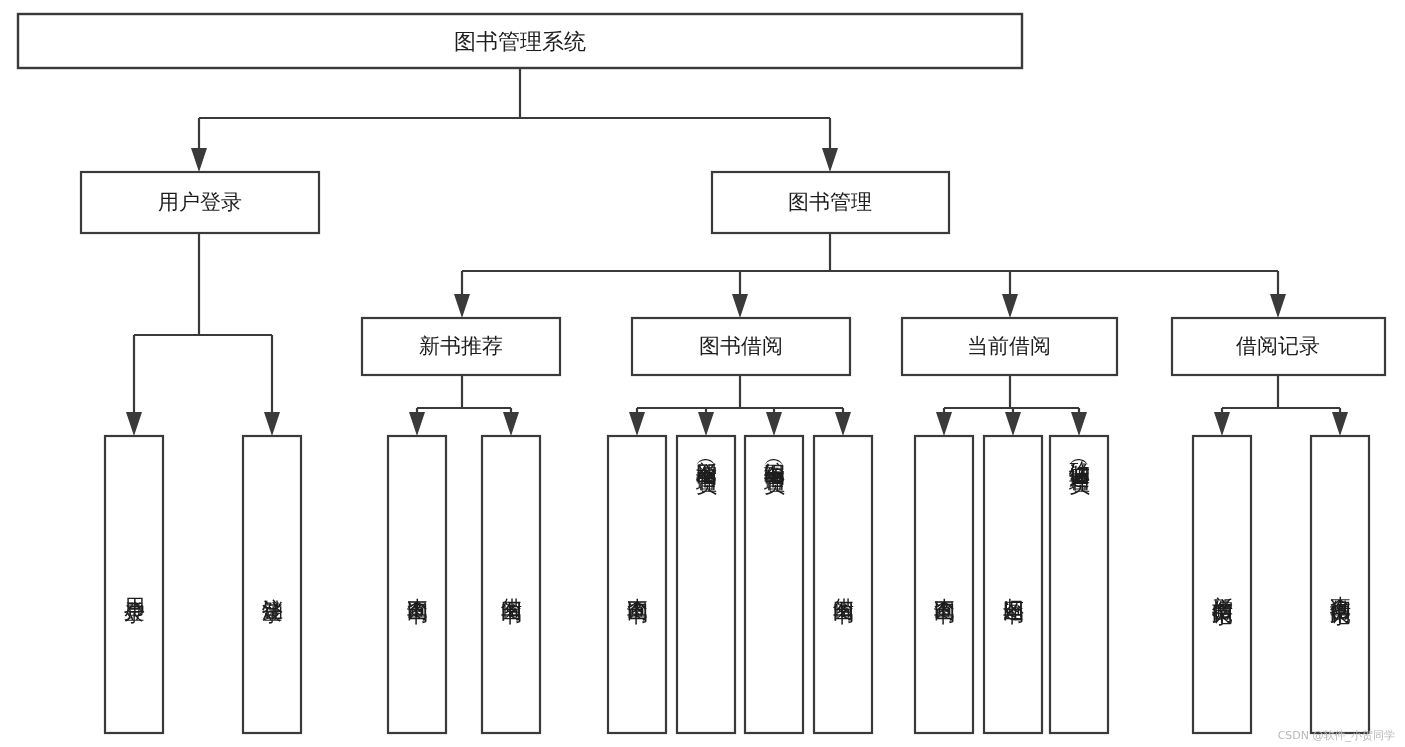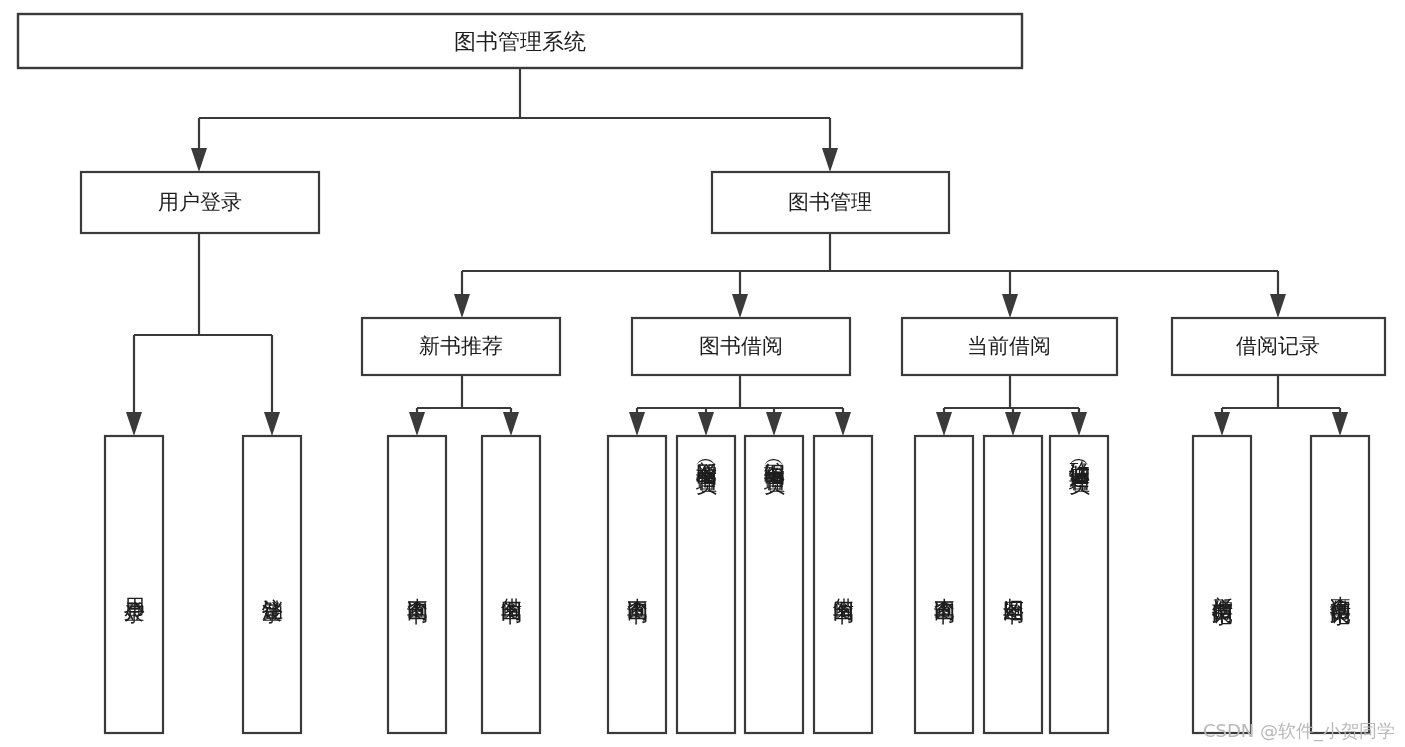--- a/index.html
+++ b/index.html
@@ -75,21 +75,21 @@
     letter-spacing: 2px;
     color: #1d1d1d;
     white-space: nowrap;
     text-align: center;
   }
   .watermark {
     position: absolute;
     right: 10px;
     bottom: 4px;
     font-family: "DejaVu Sans", "Liberation Sans", sans-serif;
-    font-size: 18px;
+    font-size: 11px;
     color: #b9b9b9;
     white-space: nowrap;
     user-select: none;
   }
 </style>
 </head>
 <body>
 
 <div id="diagram-root">
 

